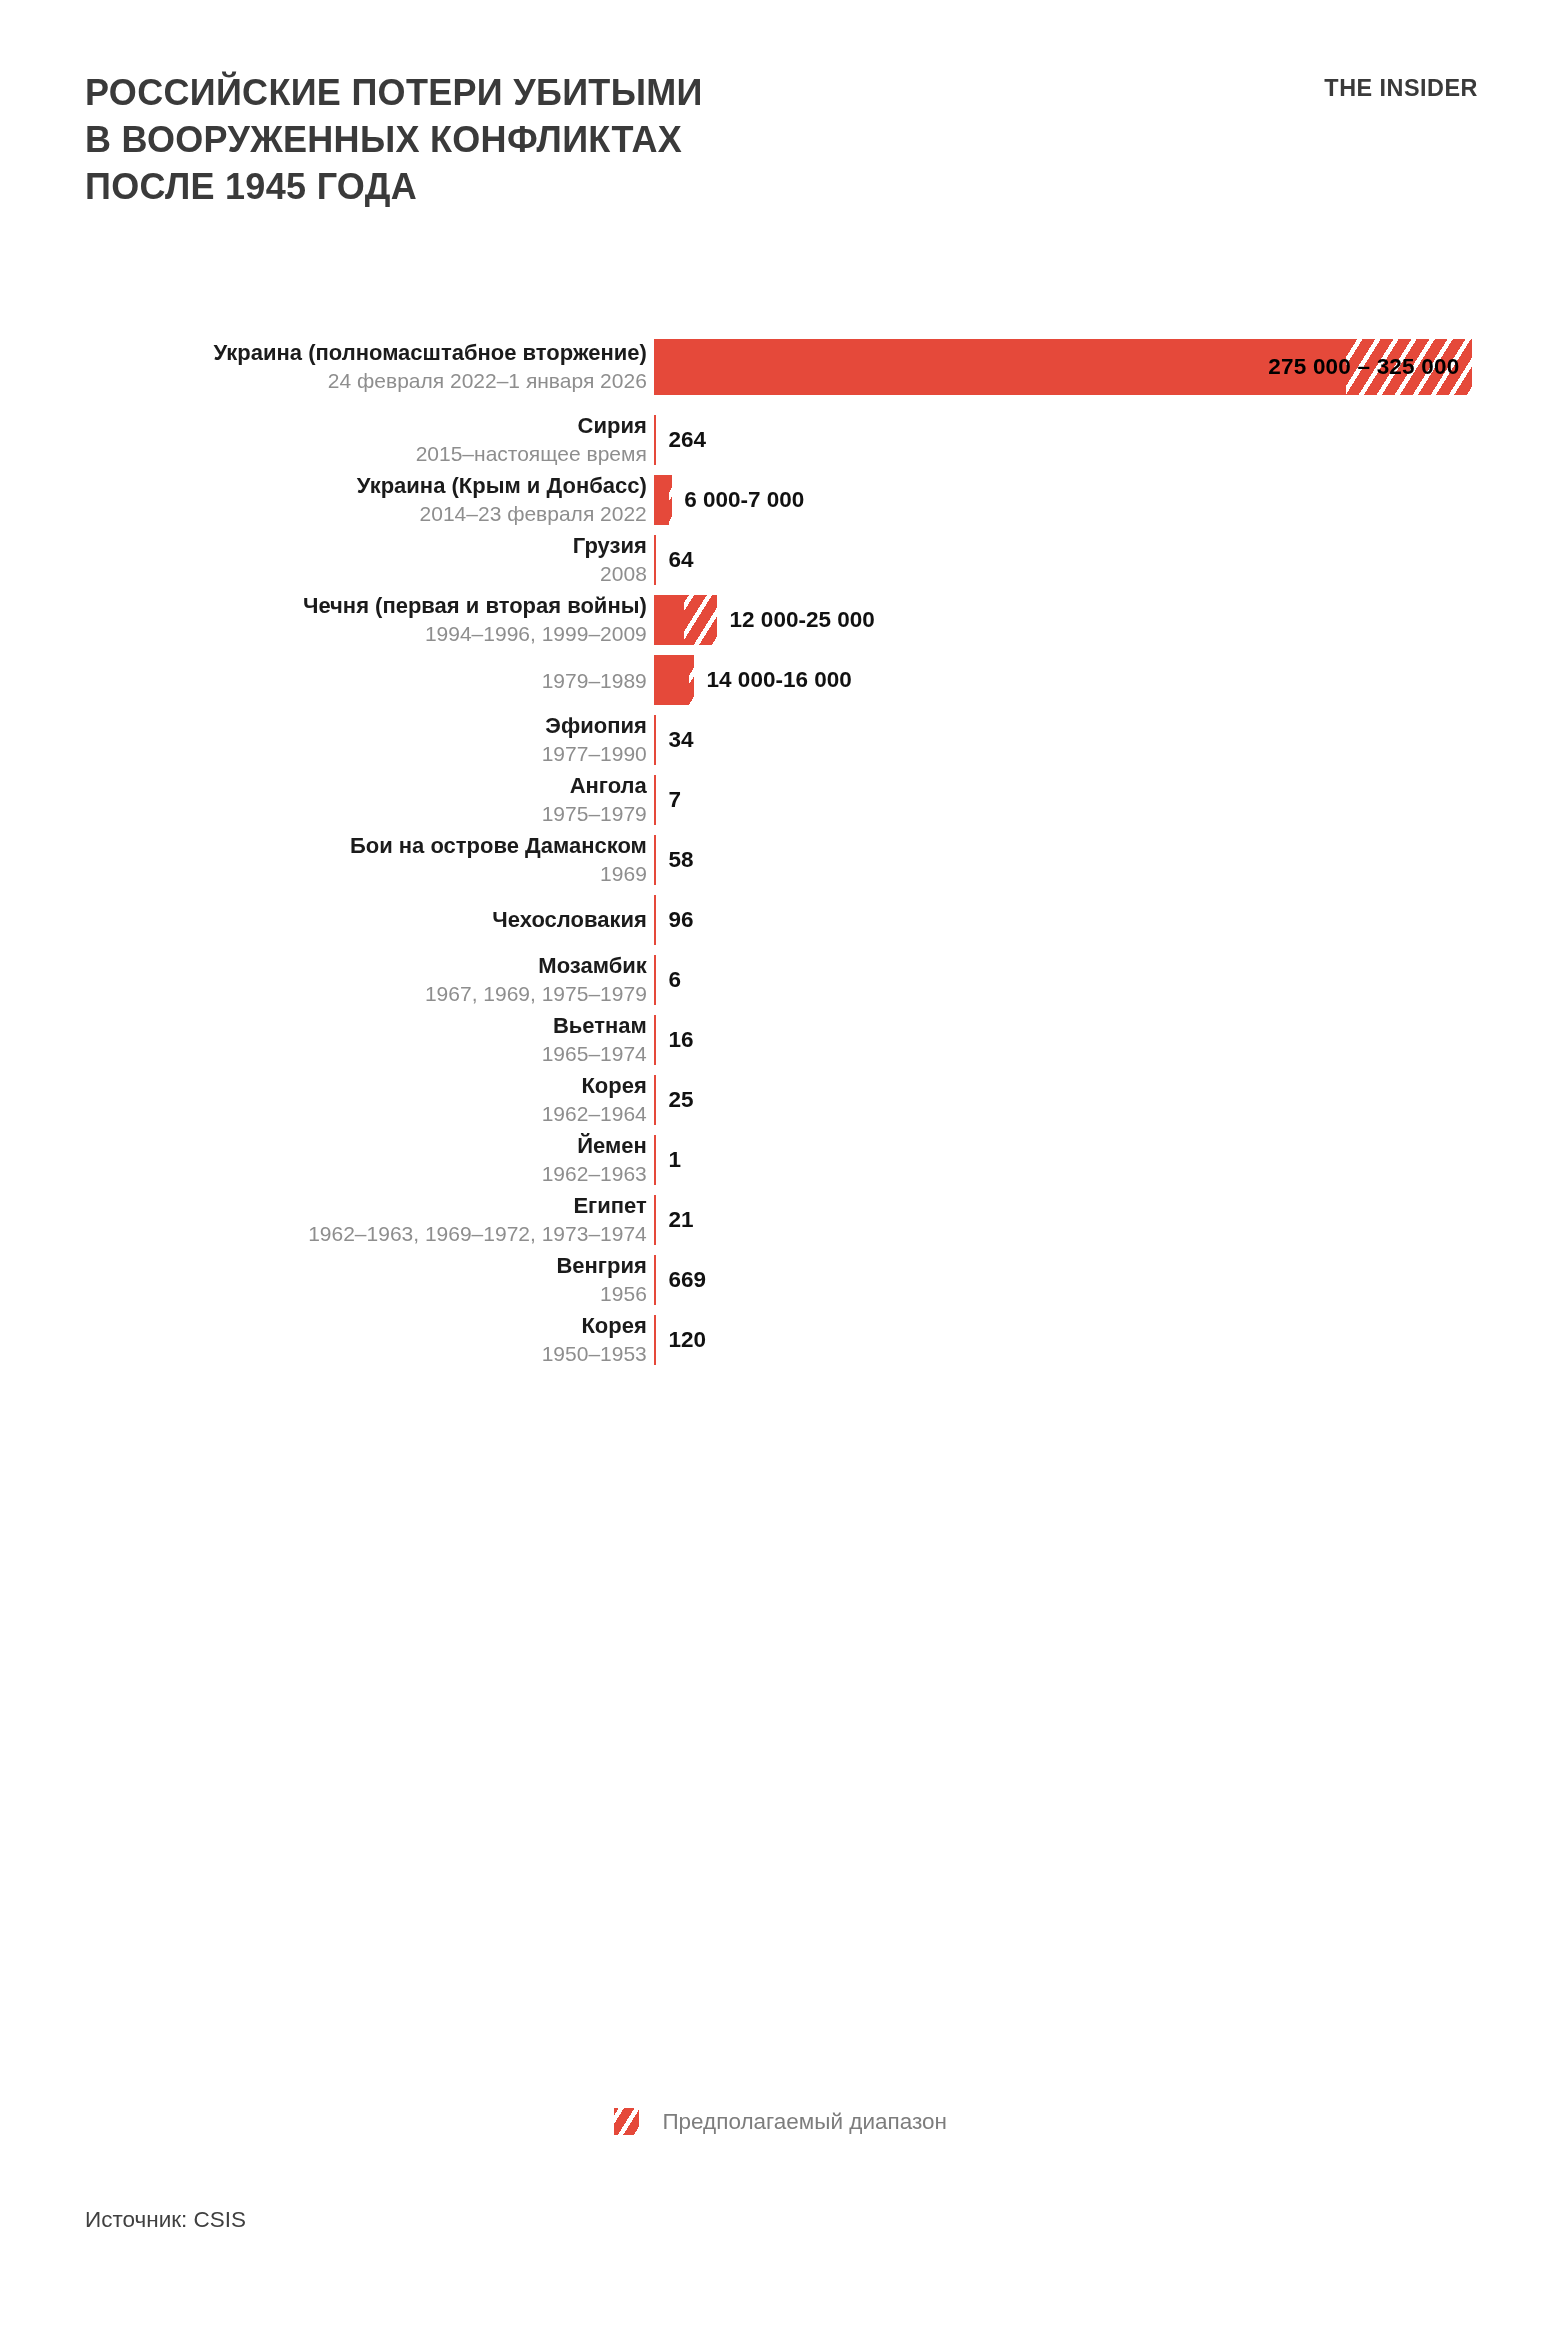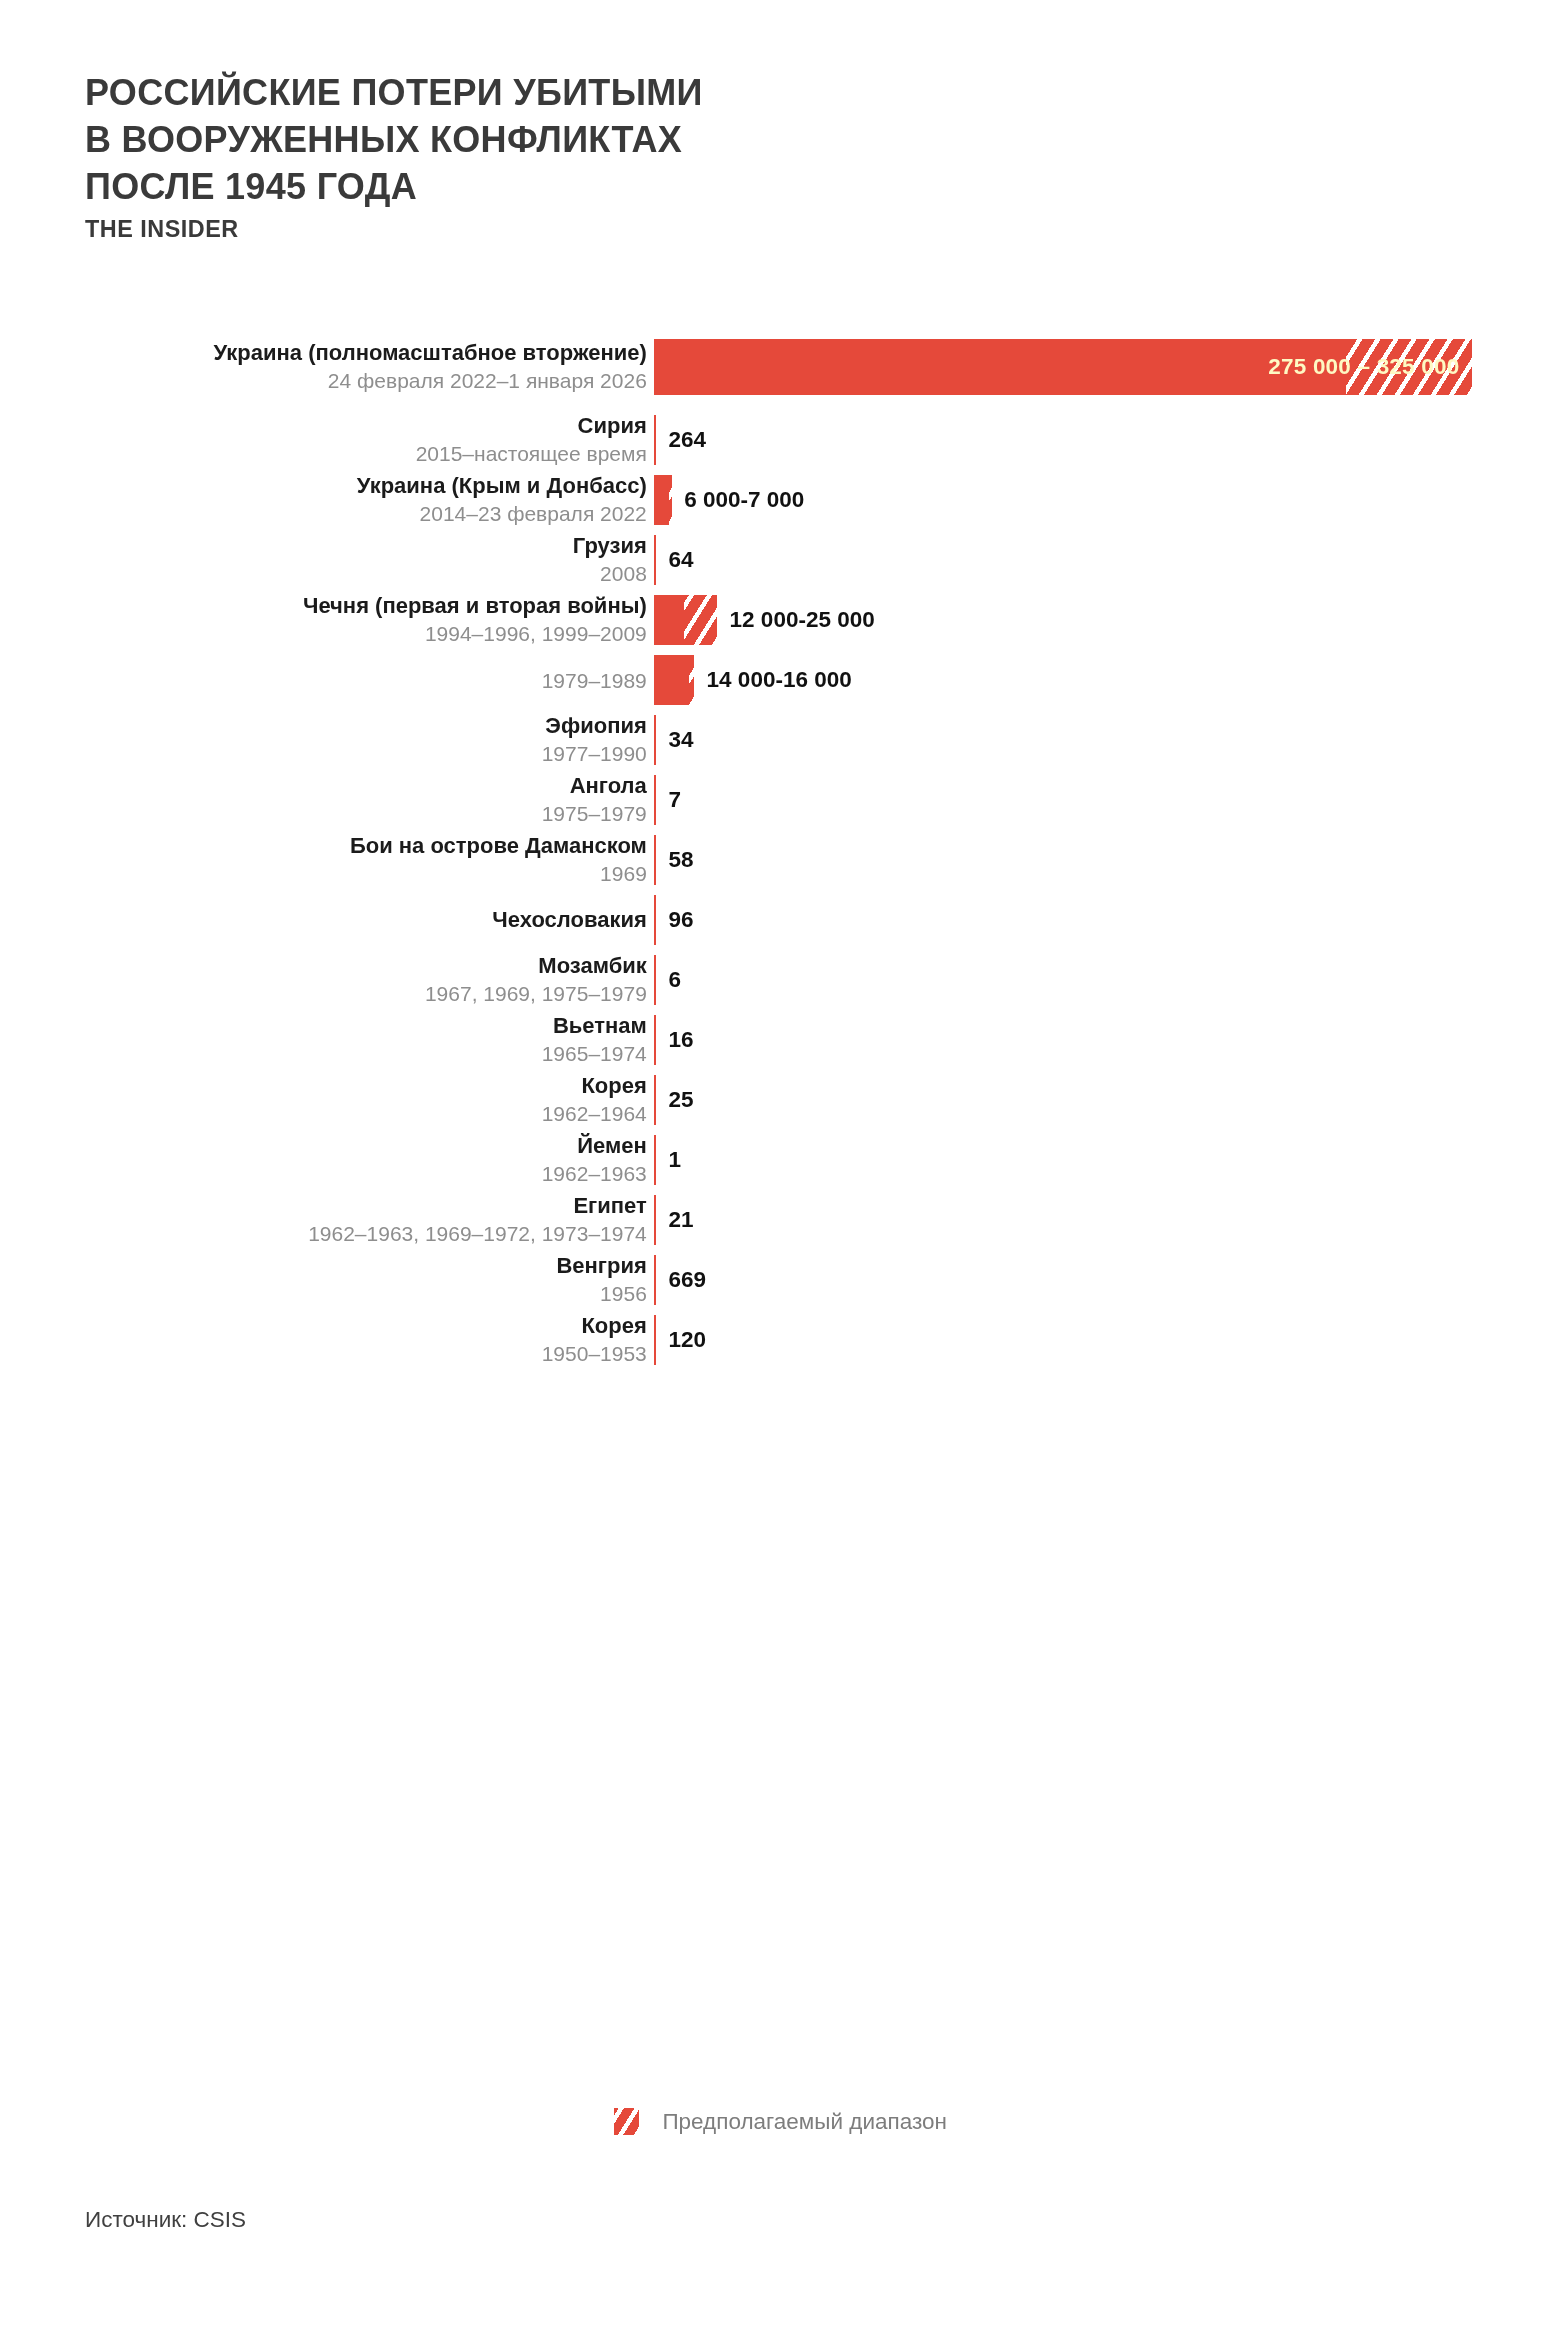--- a/index.html
+++ b/index.html
@@ -25,21 +25,20 @@
 
   
   .header {
     position: absolute;
     top: 70px;
     left: 85px;
     right: 54px;
     display: flex;
     align-items: flex-start;
     justify-content: space-between;
-    flex-direction: column;
   }
   .title {
     font-size: 36px;
     line-height: 1.30;
     font-weight: bold;
     letter-spacing: 0.3px;
     color: #3a3a3a;
     margin: 0;
     white-space: pre-line;
     text-transform: uppercase;
@@ -135,21 +134,21 @@
     font-weight: bold;
     color: #111111;
     white-space: nowrap;
     margin-left: 12.6px;
   }
   .value.inside {
     position: absolute;
     right: 12.6px;
     top: 50%;
     transform: translateY(-50%);
-    color: #fef9c3;
+    color: #000000;
     margin-left: 0;
     z-index: 2;
     letter-spacing: 0.2px;
   }
 
   
   .legend {
     position: absolute;
     top: 2108px;
     left: 0;

